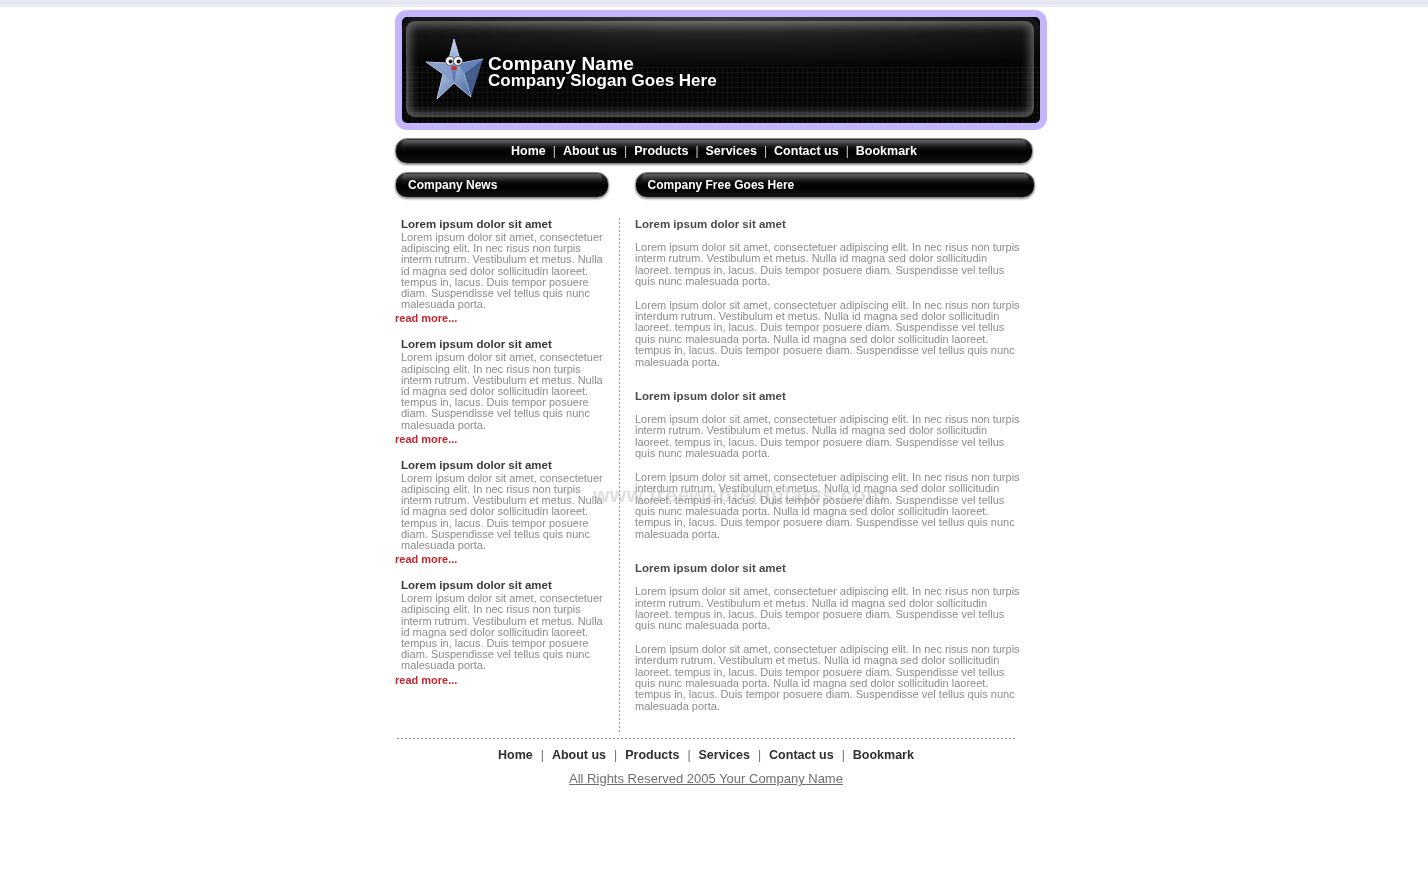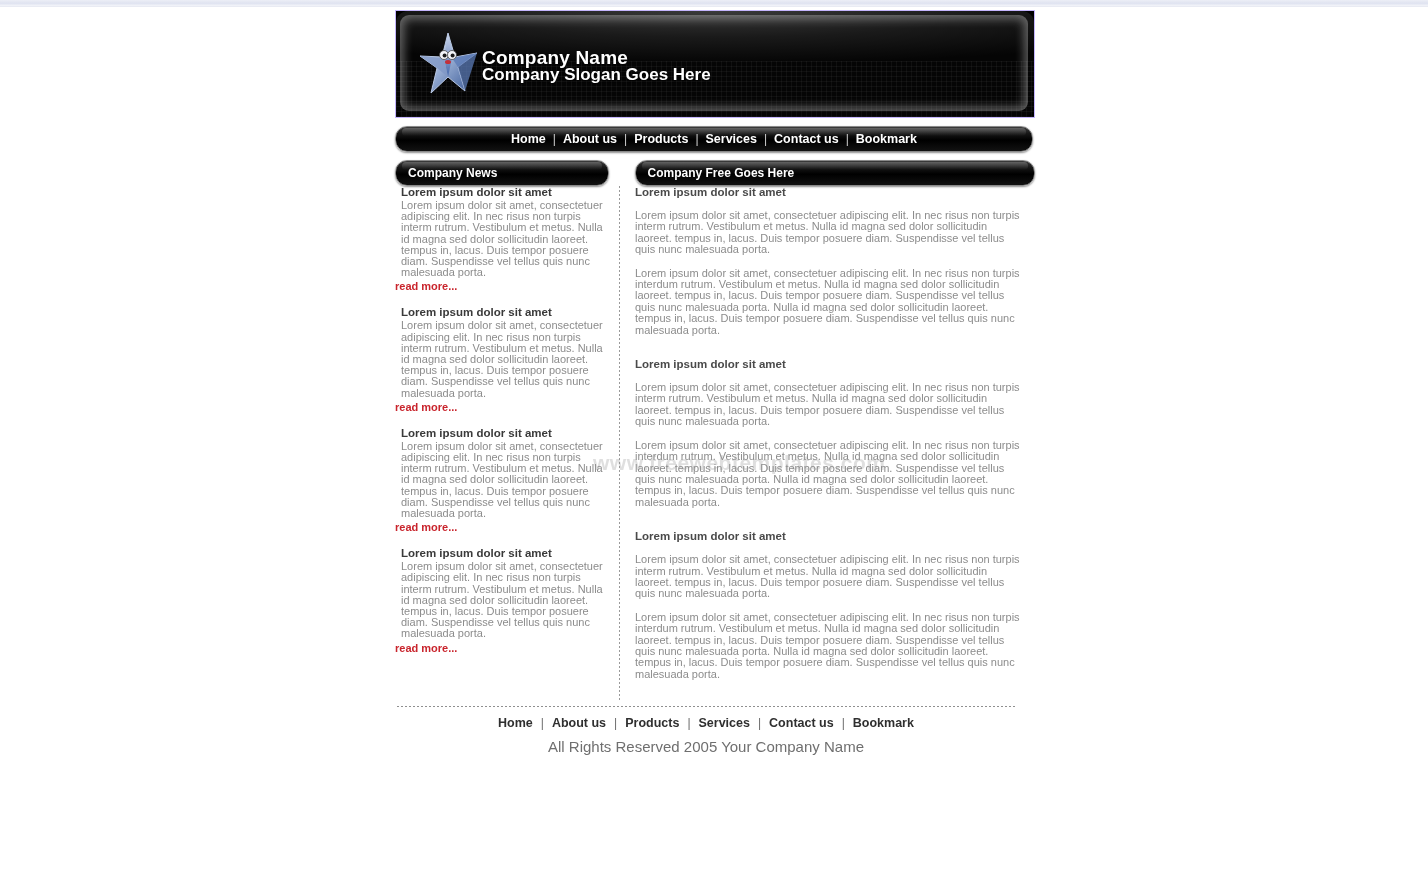--- a/index.html
+++ b/index.html
@@ -14,25 +14,25 @@
     background:linear-gradient(to bottom,#eceef6 0%,#dfe3f0 55%,#f4f5fa 100%);
     border-bottom:1px solid #e9ebf3;
   }
   .page{
     position:absolute;left:395px;top:10px;width:640px;
   }
 
   
   .header-wrap{
     position:relative;width:638px;height:106px;
-    border-radius:0;
+    border-radius:12px;
     background:#000;
     box-shadow:0 0 6px 2px rgba(255,255,255,0.0);
     overflow:hidden;
-    border:1px solid #c4b5fd;
+    border:7px solid #c4b5fd;
   }
   .header-glow{
     position:absolute;left:0;top:0;width:638px;height:106px;border-radius:12px;
     background:
       radial-gradient(120% 70% at 50% 0%, #3a3a3a 0%, #1a1a1a 35%, #050505 70%);
   }
   .header-mesh{
     position:absolute;left:0;top:50px;right:0;bottom:0;
     background-image:
       repeating-linear-gradient(to right, rgba(120,120,120,.18) 0 1px, transparent 1px 5px),
@@ -83,21 +83,21 @@
   
   .panels-row{margin-top:8px;display:flex;gap:8px;}
   .panel-head-left{width:215px;}
   .panel-head-right{width:405px;margin-left:18px;}
   .panel-title{
     position:relative;z-index:2;color:#ffffff;font-size:12px;font-weight:bold;
     padding-left:12px;line-height:24px;white-space:nowrap;
   }
 
   
-  .content{display:flex;margin-top:0;position:relative;}
+  .content{display:flex;margin-top:20px;position:relative;}
   .col-left{width:215px;}
   .col-divider{
     width:1px;margin:0 9px;align-self:stretch;
     background-image:linear-gradient(to bottom,#9a9a9a 45%,transparent 45%);
     background-size:1px 4px;background-repeat:repeat-y;
   }
   .col-right{width:396px;}
 
   .news-item{margin-bottom:14px;}
   .news-title{
@@ -128,21 +128,21 @@
     background-size:4px 1px;background-repeat:repeat-x;
   }
   .footer-nav{
     display:flex;align-items:center;justify-content:center;margin-top:9px;
   }
   .footer-link{
     color:#2f2f2f;font-size:12.5px;font-weight:bold;padding:0 8px;text-decoration:none;
   }
   .footer-sep{color:#6b6b6b;font-size:12px;}
   .copy{
-    text-align:center;color:#6f6f6f;font-size:15px;line-height:12px;margin-top:11px;
+    text-align:center;color:#6f6f6f;font-size:13px;line-height:12px;margin-top:11px;text-decoration:underline;
   }
   .copy div{margin:0;}
 
   
   .watermark{
     position:absolute;left:198px;top:265px;
     color:rgba(150,150,150,.30);
     font-size:21px;font-weight:bold;letter-spacing:.5px;
     white-space:nowrap;pointer-events:none;user-select:none;
   }

